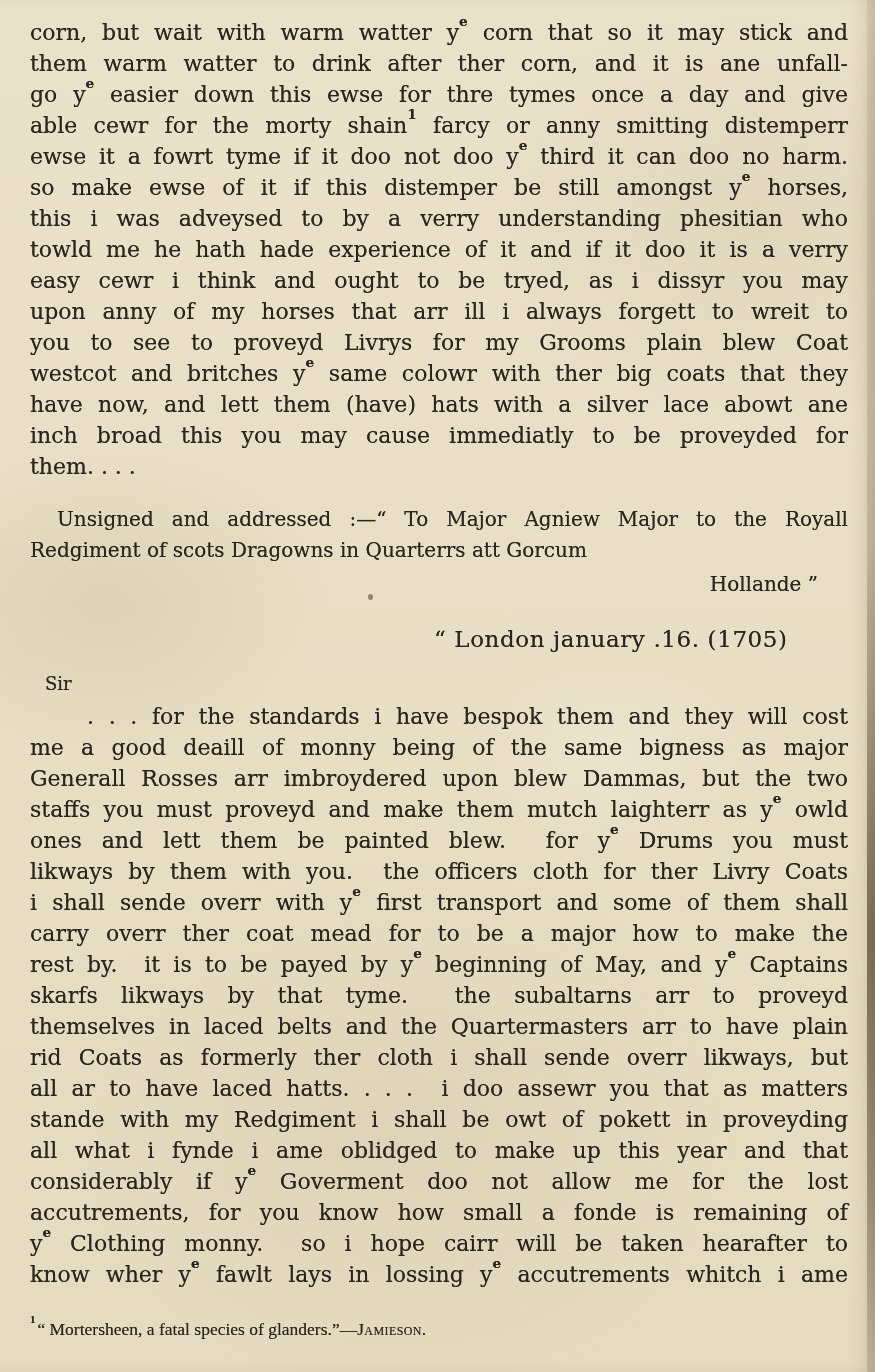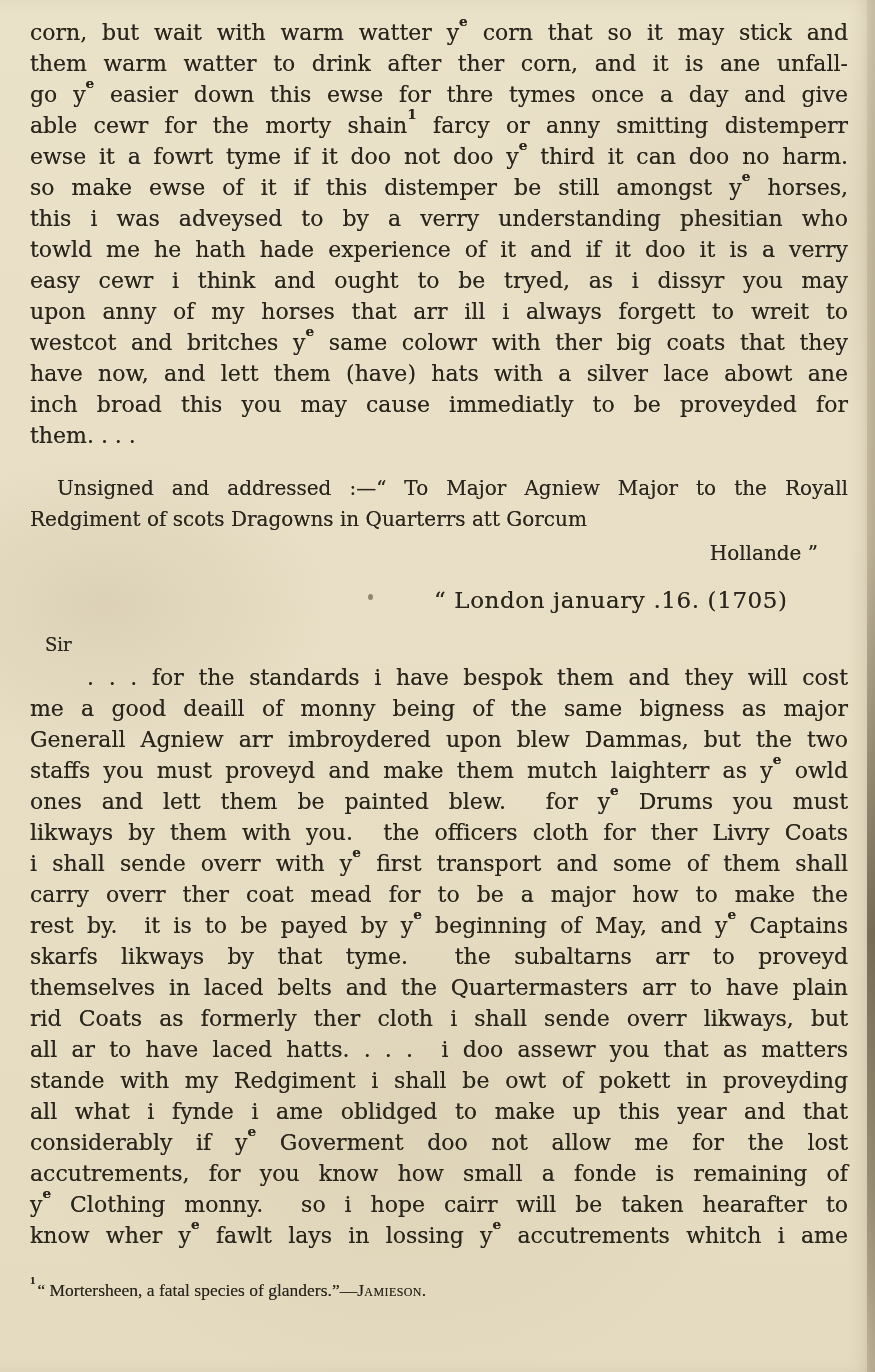--- a/index.html
+++ b/index.html
@@ -43,21 +43,21 @@
     font-size: 20px;
     line-height: 31px;
     margin-top: 3px;
     text-align: right;
     padding-right: 30px;
     text-shadow: 0 0 0.5px rgba(42,37,28,0.65);
   }
   .dateline {
     font-size: 23px;
     line-height: 31px;
-    margin-top: 16px;
+    margin-top: 24px;
     margin-left: 404px;
     letter-spacing: 0.6px;
     text-shadow: 0 0 0.5px rgba(42,37,28,0.65);
   }
   .salutation {
     font-size: 18px;
     line-height: 31px;
     margin-top: 13px;
     padding-left: 15px;
     text-shadow: 0 0 0.5px rgba(42,37,28,0.65);
@@ -112,41 +112,42 @@
       <div class="line">corn, but wait with warm watter y<sup>e</sup> corn that so it may stick and</div>
       <div class="line">them warm watter to drink after ther corn, and it is ane unfall-</div>
       <div class="line">go y<sup>e</sup> easier down this ewse for thre tymes once a day and give</div>
       <div class="line">able cewr for the morty shain<sup>1</sup> farcy or anny smitting distemperr</div>
       <div class="line">ewse it a fowrt tyme if it doo not doo y<sup>e</sup> third it can doo no harm.</div>
       <div class="line">so make ewse of it if this distemper be still amongst y<sup>e</sup> horses,</div>
       <div class="line">this i was adveysed to by a verry understanding phesitian who</div>
       <div class="line">towld me he hath hade experience of it and if it doo it is a verry</div>
       <div class="line">easy cewr i think and ought to be tryed, as i dissyr you may</div>
       <div class="line">upon anny of my horses that arr ill i always forgett to wreit to</div>
+      <div class="line">you to see to proveyd Livrys for my Grooms plain blew Coat</div>
       <div class="line">westcot and britches y<sup>e</sup> same colowr with ther big coats that they</div>
       <div class="line">have now, and lett them (have) hats with a silver lace abowt ane</div>
       <div class="line">inch broad this you may cause immediatly to be proveyded for</div>
       <div class="line left">them. . . .</div>
     </section>
 
   <section class="para editorial">
       <div class="line" style="padding-left: 27px;">Unsigned and addressed :—“ To Major Agniew Major to the Royall</div>
       <div class="line left">Redgiment of scots Dragowns in Quarterrs att Gorcum</div>
     </section>
 
   <div class="signoff">Hollande ”</div>
 
   <div class="dateline">“ London january .16. (1705)</div>
 
   <div class="salutation">Sir</div>
 
   <section class="para body letter">
       <div class="line" style="padding-left: 57px;">. . . for the standards i have bespok them and they will cost</div>
       <div class="line">me a good deaill of monny being of the same bigness as major</div>
-      <div class="line">Generall Agniew arr imbroydered upon blew Dammas, but the two</div>
+      <div class="line">Generall Rosses arr imbroydered upon blew Dammas, but the two</div>
       <div class="line">staffs you must proveyd and make them mutch laighterr as y<sup>e</sup> owld</div>
       <div class="line">ones and lett them be painted blew.&nbsp; for y<sup>e</sup> Drums you must</div>
       <div class="line">likways by them with you.&nbsp; the officers cloth for ther Livry Coats</div>
       <div class="line">i shall sende overr with y<sup>e</sup> first transport and some of them shall</div>
       <div class="line">carry overr ther coat mead for to be a major how to make the</div>
       <div class="line">rest by.&nbsp; it is to be payed by y<sup>e</sup> beginning of May, and y<sup>e</sup> Captains</div>
       <div class="line">skarfs likways by that tyme.&nbsp; the subaltarns arr to proveyd</div>
       <div class="line">themselves in laced belts and the Quartermasters arr to have plain</div>
       <div class="line">rid Coats as formerly ther cloth i shall sende overr likways, but</div>
       <div class="line">all ar to have laced hatts. . . .&nbsp;  i doo assewr you that as matters</div>

